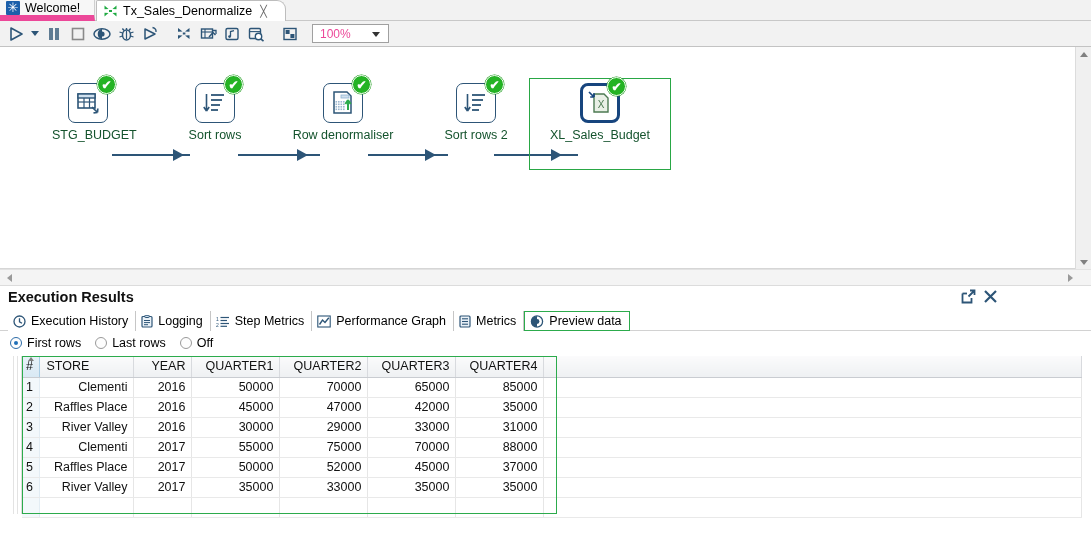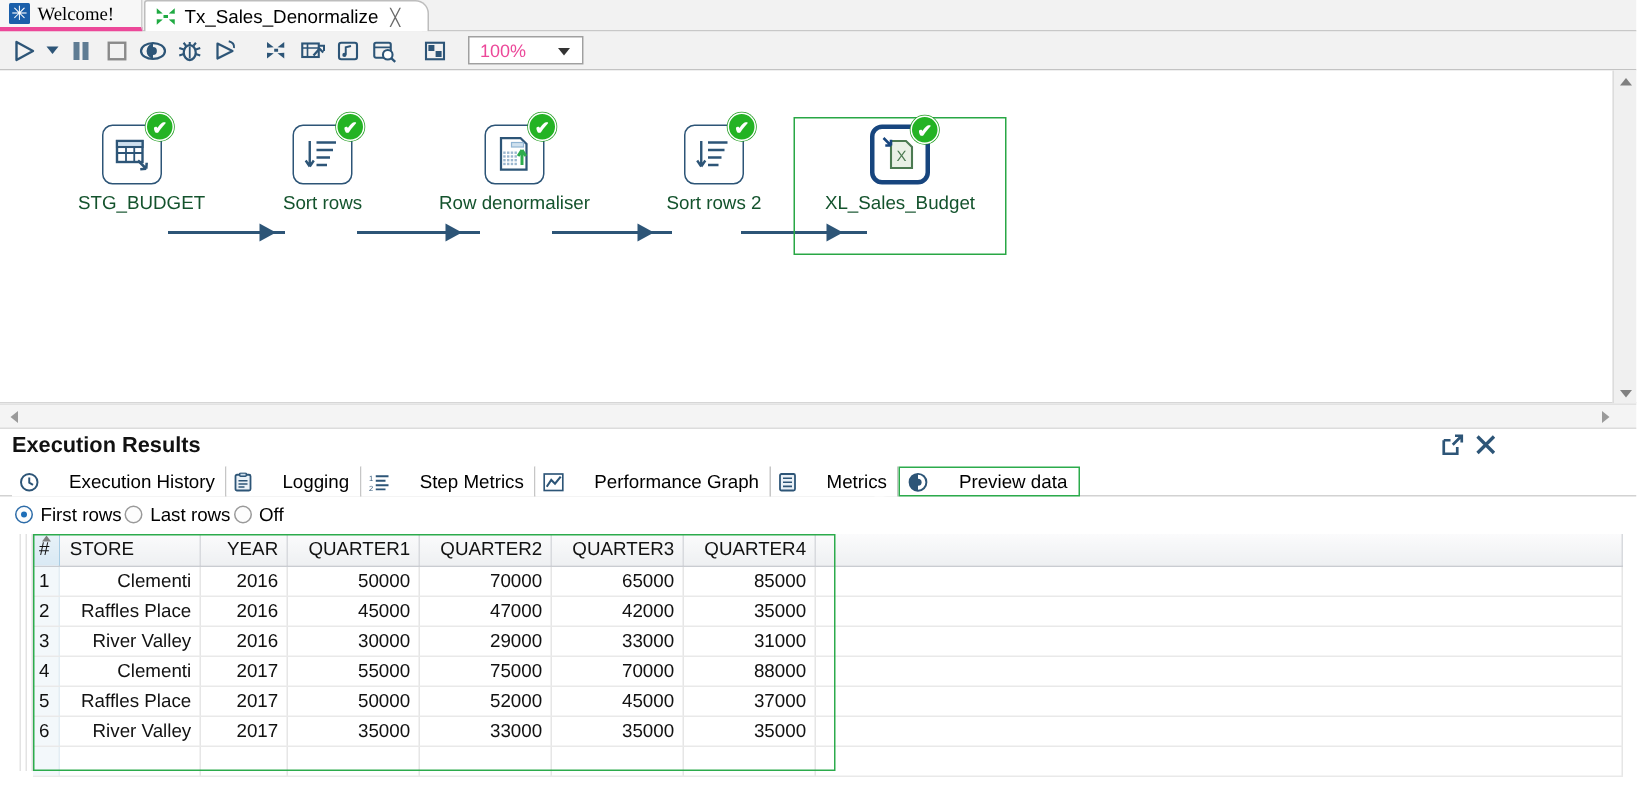--- a/index.html
+++ b/index.html
@@ -23,22 +23,21 @@
   .etab {
     position: absolute; top: 0; height: 21px;
     display: flex; align-items: center; gap: 5px;
     padding: 0 8px 0 6px;
     font-size: 12.5px;
     white-space: nowrap;
   }
   .etab.inactive {
     background: #f7f7f7;
     border-right: 1px solid #cfcfcf;
-    border-bottom: 3px solid #ec4899;
-    font-family: Liberation Serif, serif;
+    border-bottom: 6px solid #ec4899;
   }
   .etab.active {
     background: #ffffff;
     border-left: 1px solid #bdbdbd;
     border-right: 1px solid #bdbdbd;
     border-top: 1px solid #bdbdbd;
     border-top-left-radius: 2px;
     border-top-right-radius: 9px;
   }
   .tab-close { color: #6a6a6a; font-size: 11px; margin-left: 3px; }
@@ -173,42 +172,42 @@
   .exec-actions {
     position: absolute; right: 5px; top: 3px;
     display: flex; align-items: center; gap: 7px; color: #2d5577;
   }
 
   .tabstrip {
     position: absolute; left: 8px; top: 24px; height: 21px;
     display: flex; align-items: flex-end;
   }
   .vtab {
-    height: 20px; display: flex; align-items: center; gap: 20px;
+    height: 20px; display: flex; align-items: center; gap: 5px;
     padding: 0 7px 0 5px; font-size: 12.5px; white-space: nowrap;
     border-right: 1px solid #c6c6c6;
     position: relative; background: #ffffff;
   }
   .vtab.active {
     border: 1.5px solid #2cab4c; background: #ffffff;
   }
   .tabstrip-line {
     position: absolute; left: 0; top: 44px; width: 1091px; height: 1px; background: #d2d2d2;
   }
   .vtab-tail {
     position: absolute; left: 583px; top: 25px; width: 22px; height: 20px;
     border-right: 1px solid #cfcfcf;
     border-bottom-right-radius: 16px;
     background: #ffffff;
   }
 
   
   .radio-row {
     position: absolute; left: 10px; top: 46px; height: 21px;
-    display: flex; align-items: center; gap: 2px; font-size: 12.5px;
+    display: flex; align-items: center; gap: 14px; font-size: 12.5px;
   }
   .radio-item { display: flex; align-items: center; gap: 5px; }
   .radio {
     width: 12px; height: 12px; border-radius: 50%;
     border: 1px solid #9a9a9a; background: #fdfdfd;
     display: inline-block; position: relative;
   }
   .radio.on { border-color: #2d6ca8; }
   .radio.on::after {
     content: ""; position: absolute; left: 3px; top: 3px;

